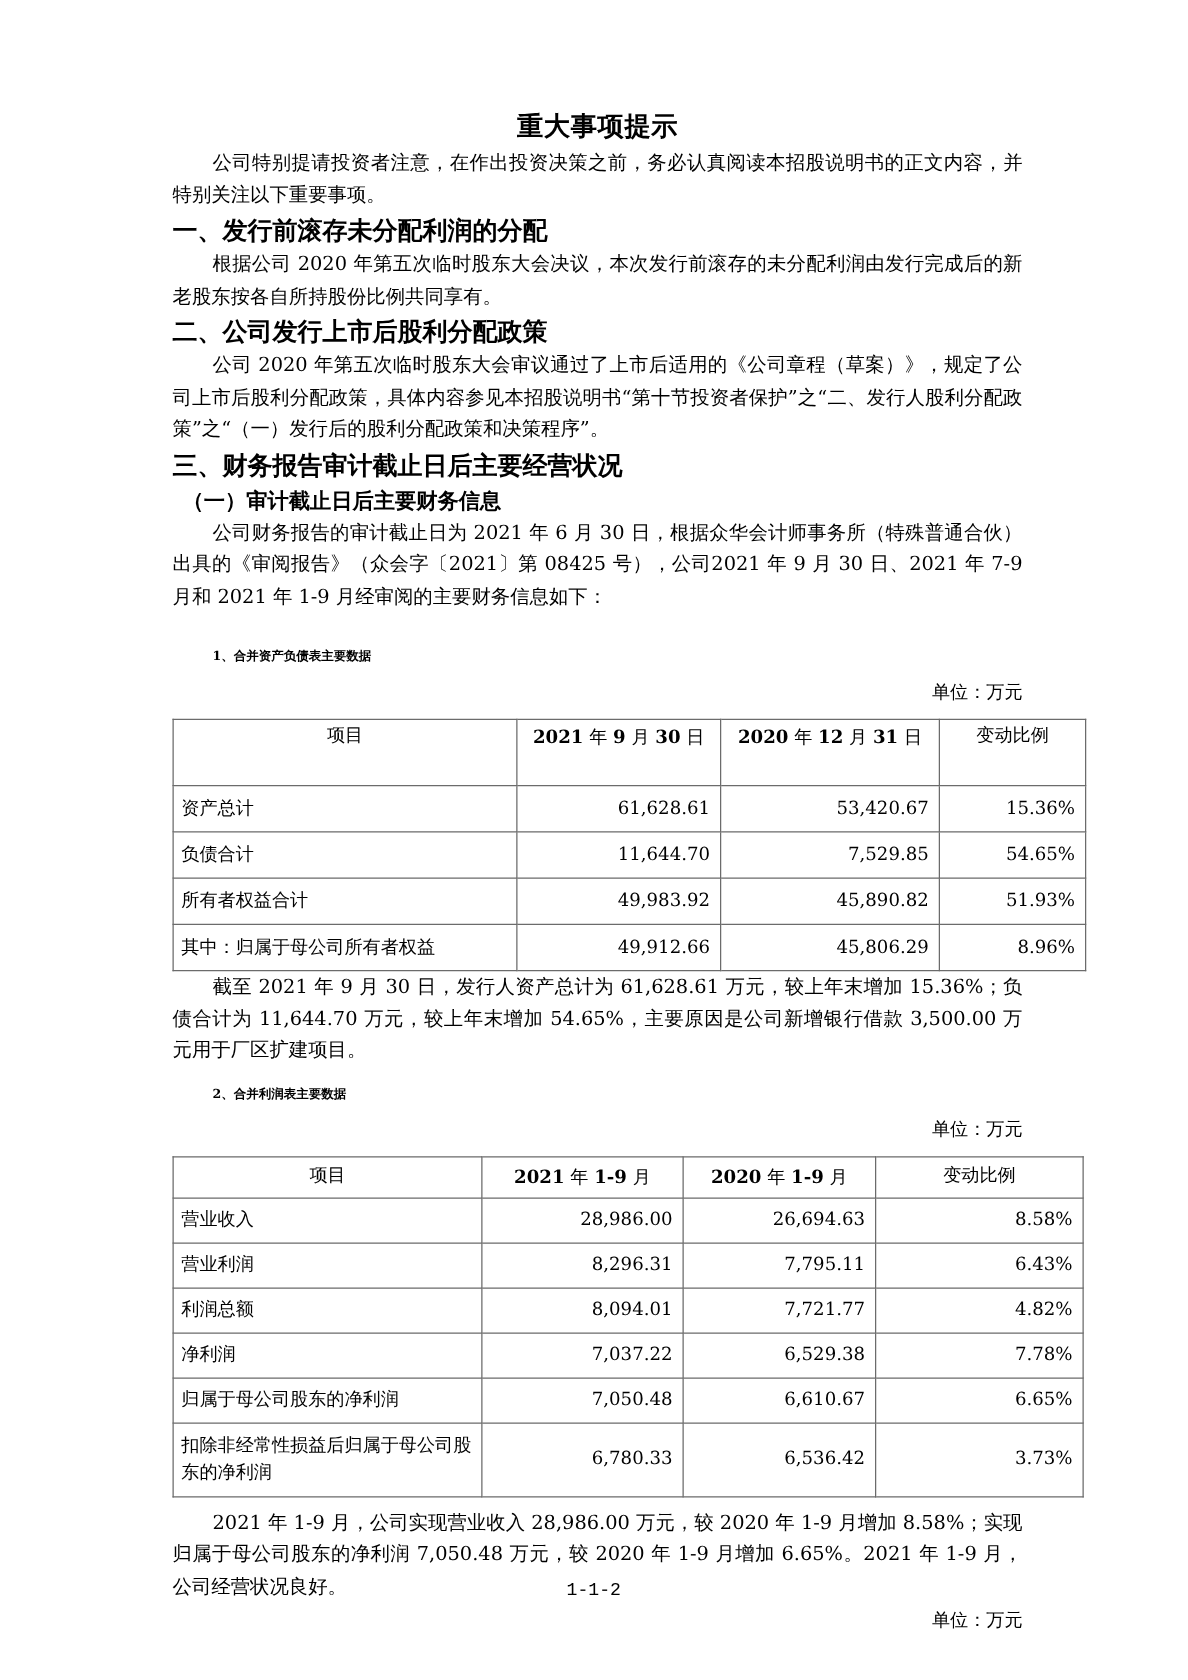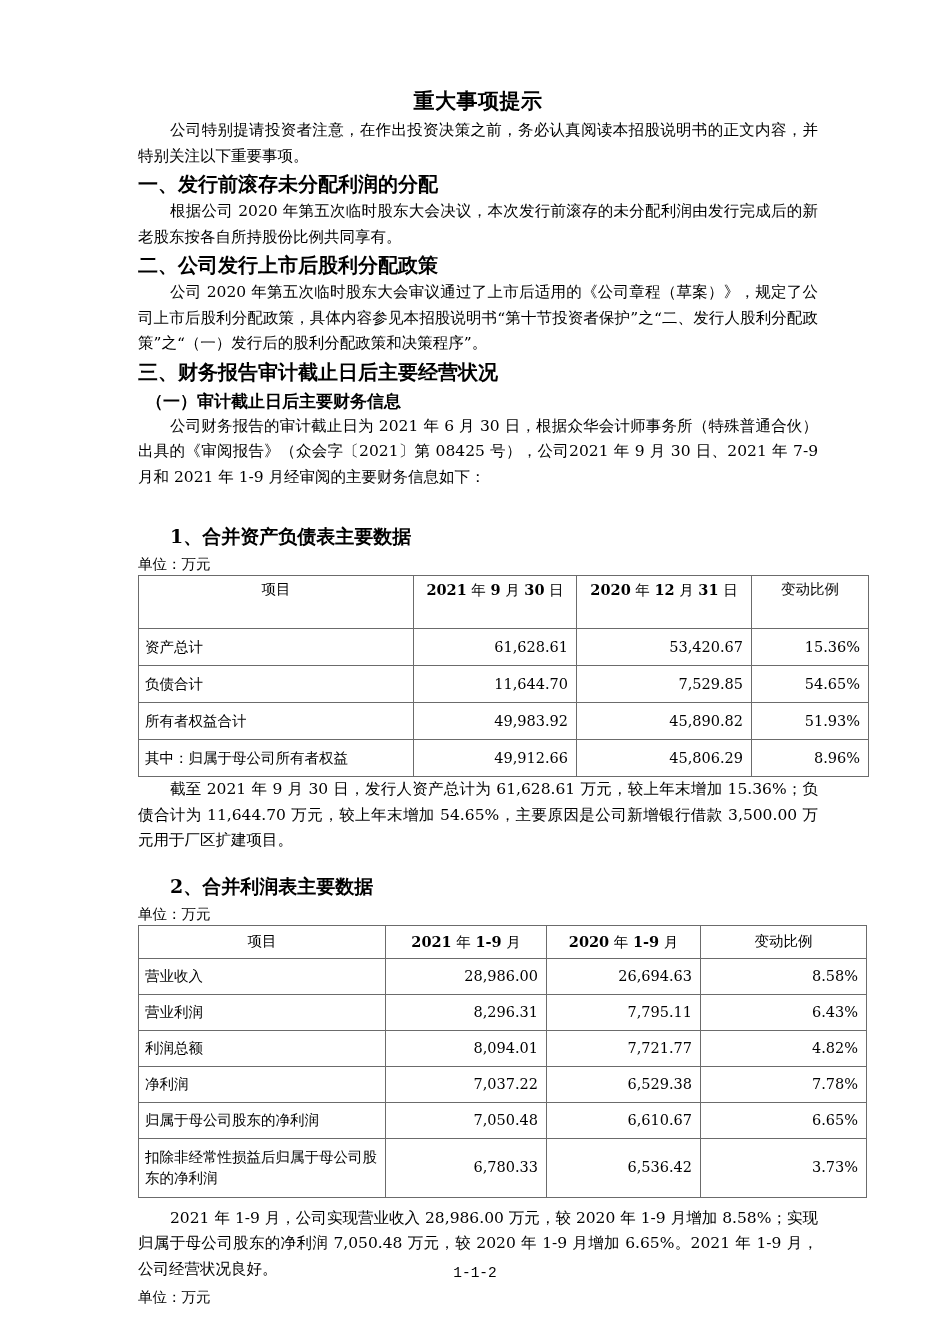--- a/index.html
+++ b/index.html
@@ -52,43 +52,44 @@
     font-family: "DejaVu Sans", "Liberation Sans", sans-serif;
     font-weight: bold;
     font-size: 17px;
     line-height: 26px;
     margin: 1px 0 0 0;
     padding-left: 8px;
   }
   .h3 {
     font-family: "DejaVu Serif", "Liberation Serif", serif;
     font-weight: bold;
-    font-size: 19px;
+    font-size: 10px;
     line-height: 26px;
-    margin: 19px 0 2px 0;
+    margin: 9px 0 2px 0;
     padding-left: 32px;
   }
 
   
   p.body {
     font-family: "DejaVu Serif", "Liberation Serif", serif;
     font-size: 15.5px;
     line-height: 25.5px;
     margin: 0;
     text-align: justify;
     text-justify: inter-ideograph;
     text-indent: 32px;
   }
 
   
   .unit {
     font-family: "DejaVu Serif", "Liberation Serif", serif;
     font-size: 14.5px;
     line-height: 22px;
-    margin: 4px 0 0 0;
+    text-align: right;
+    margin: 4px 0 10px 0;
   }
 
   
   table.fin {
     border-collapse: collapse;
     table-layout: fixed;
     font-family: "DejaVu Serif", "Liberation Serif", serif;
     font-size: 14.5px;
     border: 1.6px solid #000;
   }

